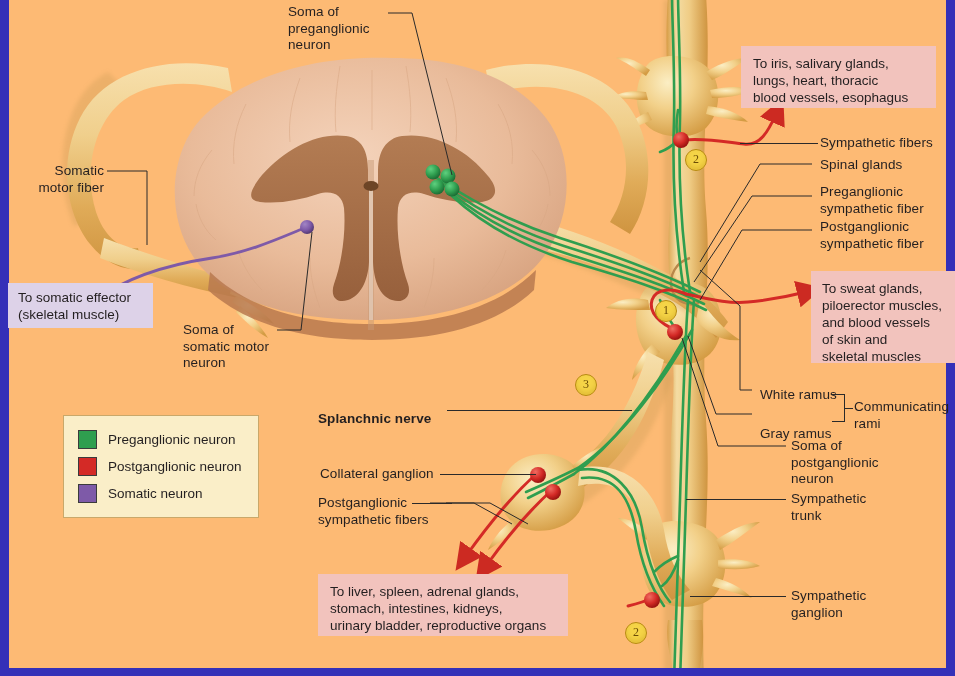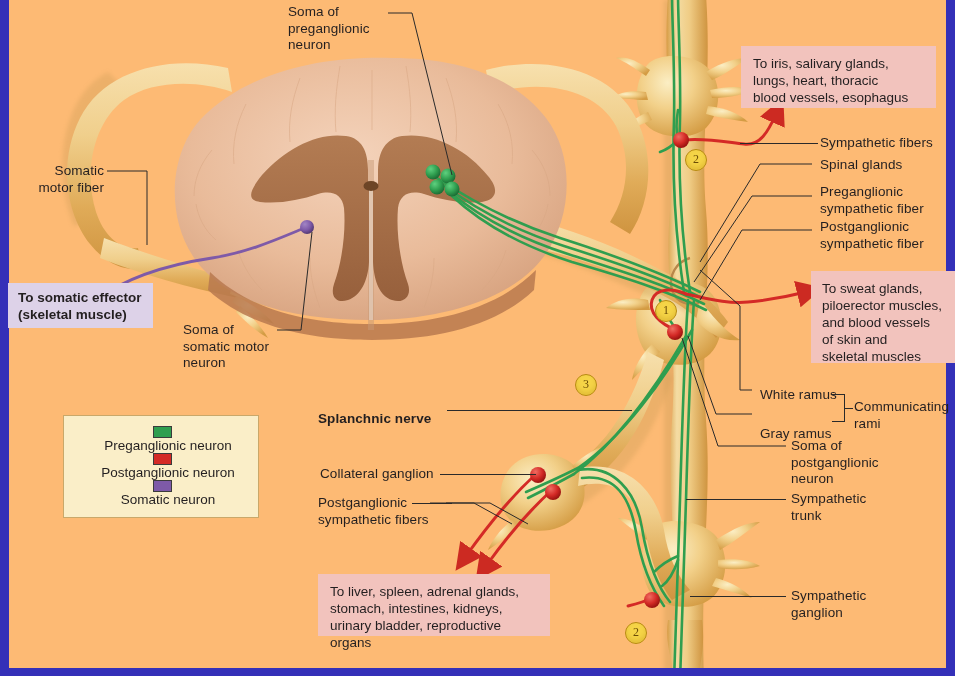--- a/index.html
+++ b/index.html
@@ -43,33 +43,33 @@
   
   .box {
     position: absolute;
     box-sizing: border-box;
     font-size: 13.5px;
     line-height: 17px;
     color: #231f20;
     white-space: pre-line;
   }
   .box-pink   { background: #f2c3bd; }
-  .box-purple { background: #ddd2e8; font-weight: bold; }
+  .box-purple { background: #ddd2e8; }
 
   
   #legend {
     position: absolute;
     left: 63px; top: 415px;
     width: 196px; height: 103px;
     background: #faeec8;
     border: 1px solid #c9a86a;
     box-sizing: border-box;
     padding: 10px 0 0 14px;
   }
-  .leg-row { display: flex; align-items: center; height: 27px; flex-direction: column; }
+  .leg-row { display: flex; align-items: center; height: 27px; }
   .leg-sw {
     width: 19px; height: 19px;
     border: 1px solid #3b3b3b;
     margin-right: 11px;
     box-sizing: border-box;
   }
   .leg-txt { font-size: 13.5px; color: #231f20; }
 
   
   .num {
@@ -458,21 +458,21 @@
   <div class="box box-pink" style="left:741px; top:46px; width:195px; height:62px; padding:9px 10px 0 12px;">To iris, salivary glands,
 lungs, heart, thoracic
 blood vessels, esophagus</div>
 
   <div class="box box-pink" style="left:811px; top:271px; width:144px; height:92px; padding:9px 8px 0 11px;">To sweat glands,
 piloerector muscles,
 and blood vessels
 of skin and
 skeletal muscles</div>
 
-  <div class="box box-pink" style="left:318px; top:574px; width:232px; height:62px; padding:9px 8px 0 12px;">To liver, spleen, adrenal glands,
+  <div class="box box-pink" style="left:318px; top:574px; width:250px; height:62px; padding:9px 8px 0 12px;">To liver, spleen, adrenal glands,
 stomach, intestines, kidneys,
 urinary bladder, reproductive organs</div>
 
   <div class="box box-purple" style="left:8px; top:283px; width:145px; height:45px; padding:6px 6px 0 10px;">To somatic effector
 (skeletal muscle)</div>
 
   <div class="num" style="left:655px; top:300px;">1</div>
   <div class="num" style="left:685px; top:149px;">2</div>
   <div class="num" style="left:575px; top:374px;">3</div>
   <div class="num" style="left:625px; top:622px;">2</div>

